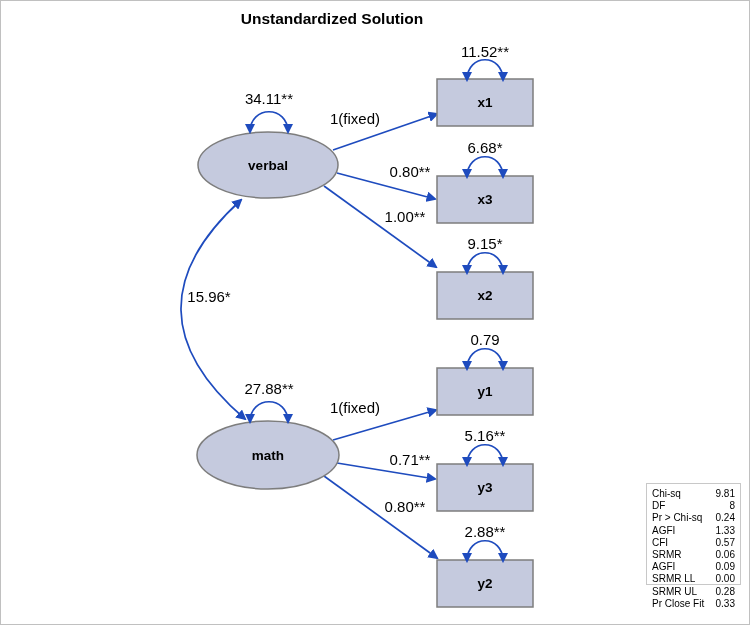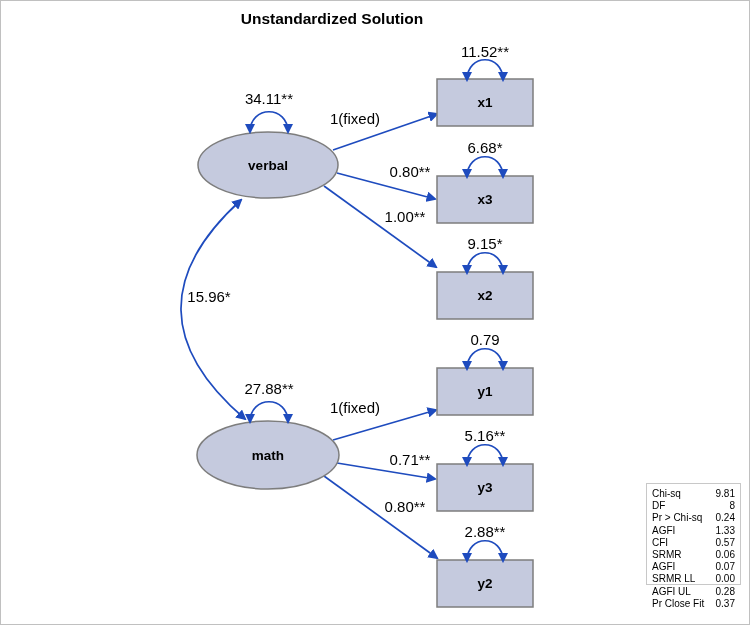--- a/index.html
+++ b/index.html
@@ -136,28 +136,28 @@
       <div class="fit-row">
         <span>CFI</span>
         <span>0.57</span>
       </div>
       <div class="fit-row">
         <span>SRMR</span>
         <span>0.06</span>
       </div>
       <div class="fit-row">
         <span>AGFI</span>
-        <span>0.07</span>
+        <span>0.09</span>
       </div>
       <div class="fit-row">
         <span>SRMR LL</span>
         <span>0.00</span>
       </div>
       <div class="fit-row">
-        <span>AGFI UL</span>
+        <span>SRMR UL</span>
         <span>0.28</span>
       </div>
       <div class="fit-row">
         <span>Pr Close Fit</span>
-        <span>0.37</span>
+        <span>0.33</span>
       </div>
     </div>
 </div>
 
 </body></html>

